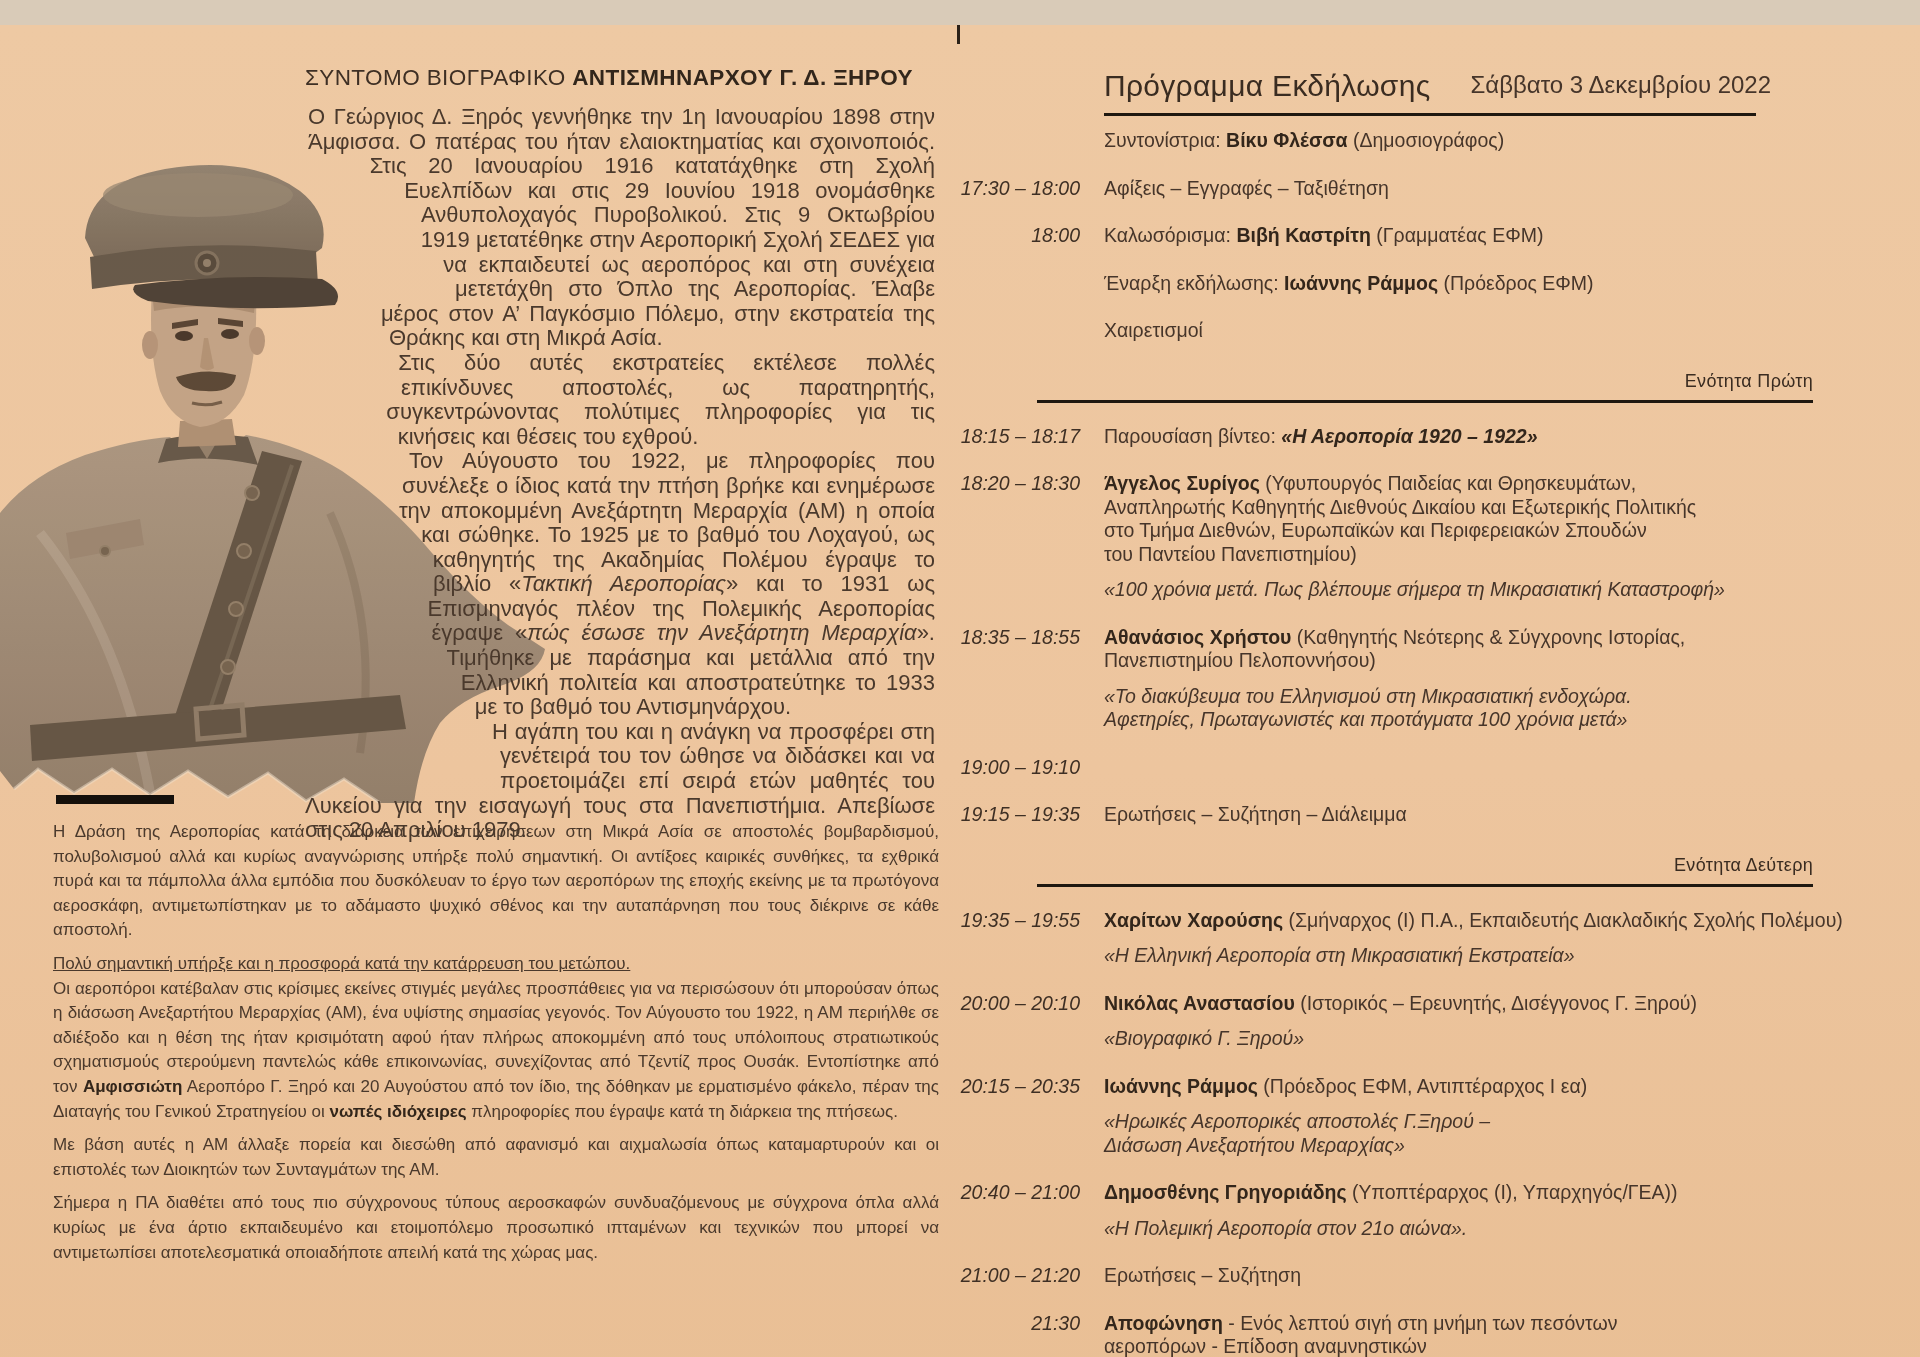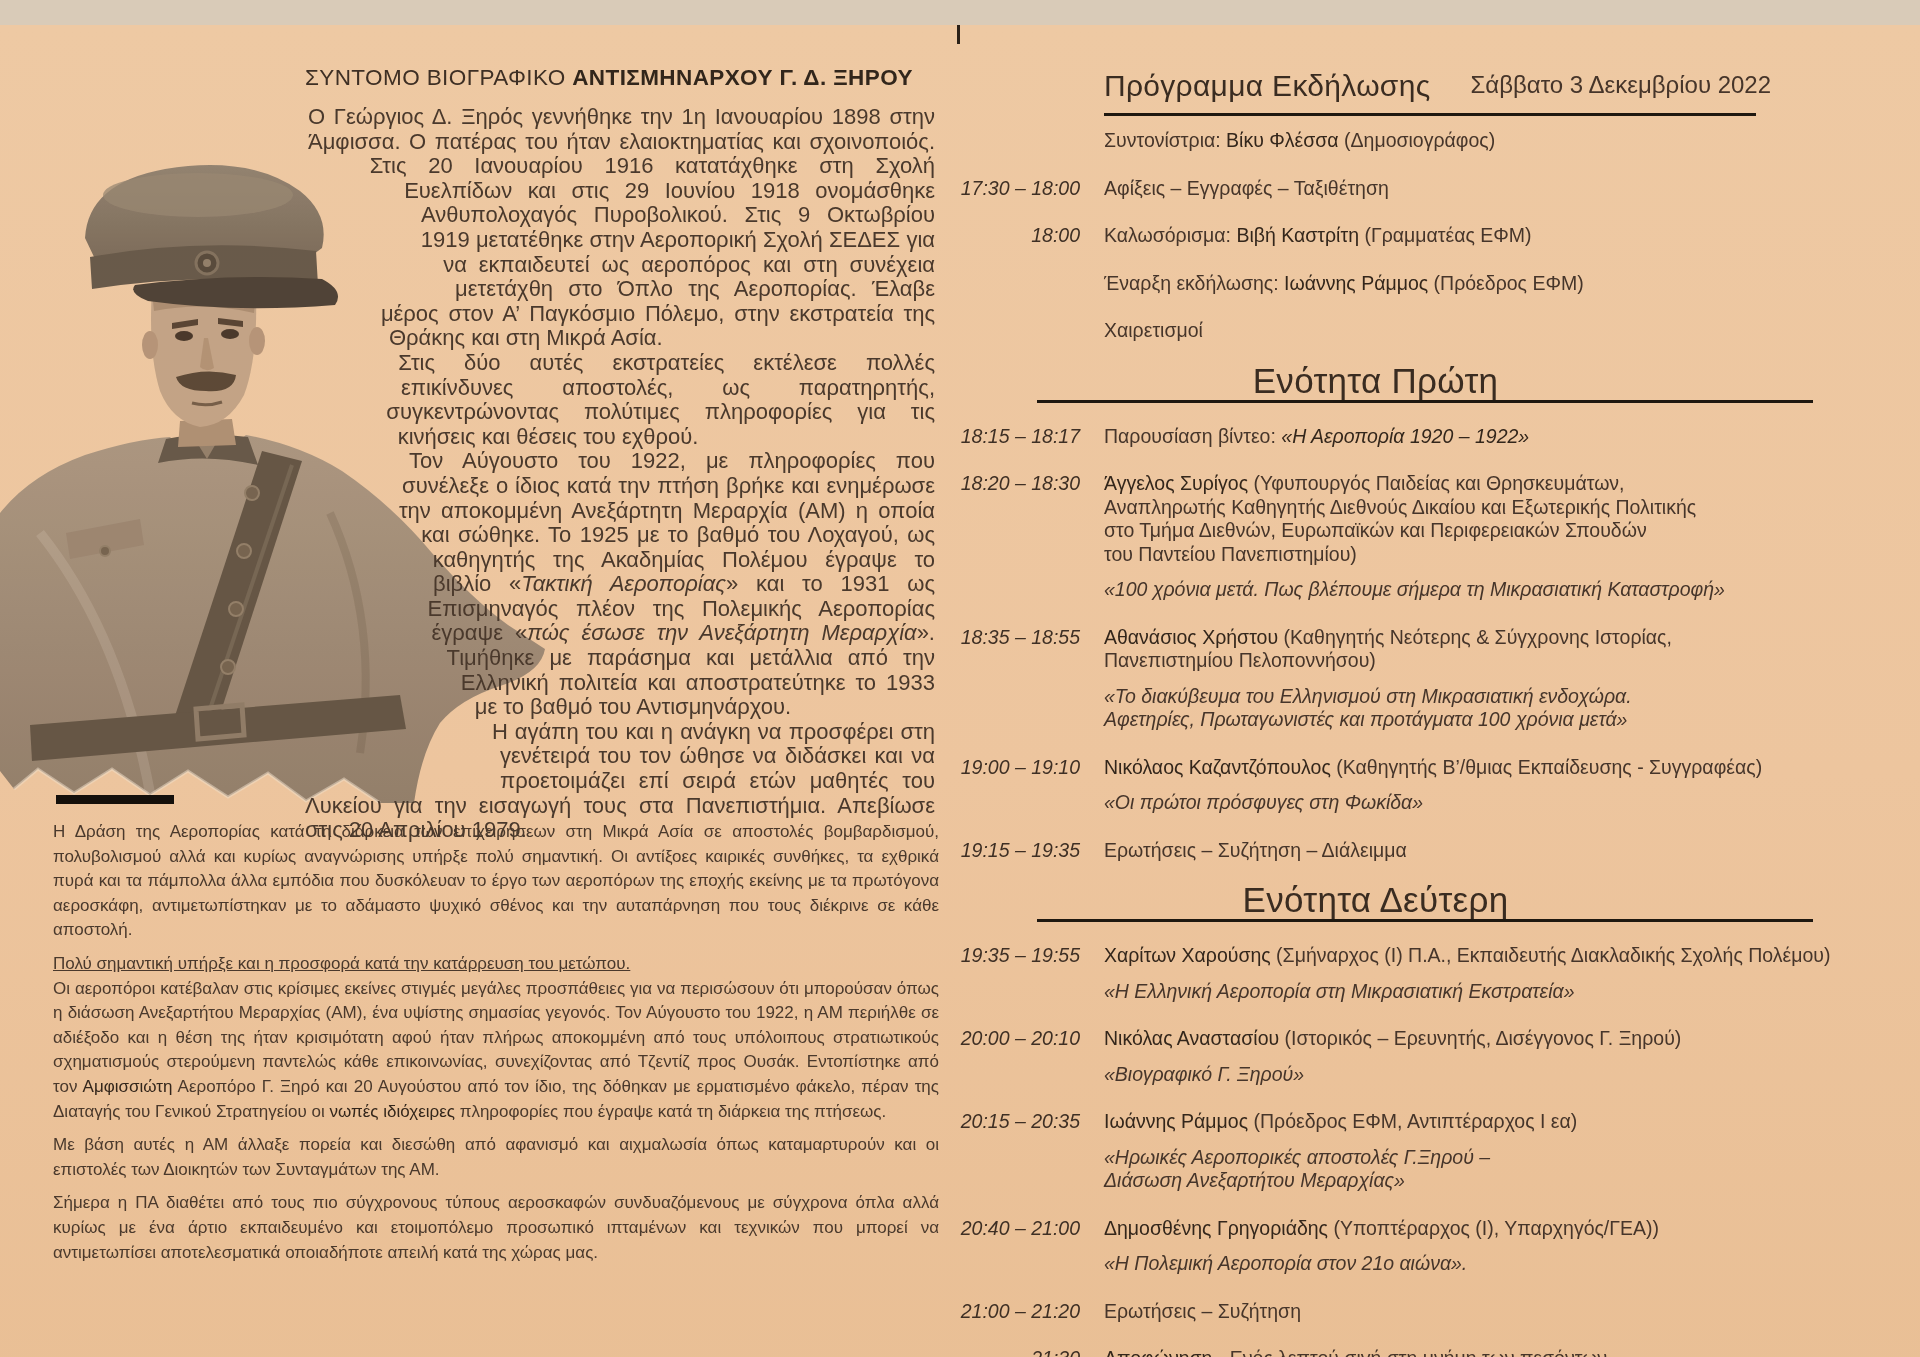--- a/index.html
+++ b/index.html
@@ -42,25 +42,25 @@
   .prog-header{position:absolute;left:1104px;top:44px;width:652px;display:flex;justify-content:space-between;align-items:flex-end;gap:40px;}
   .prog-title{font-size:30px;color:#3a2c21;letter-spacing:.3px;white-space:nowrap;}
   .prog-date{font-size:24px;padding-bottom:4px;white-space:nowrap;}
   .prog-rule{position:absolute;left:1104px;top:88px;width:652px;height:3px;background:#1f1810;}
 
   .flow{position:absolute;left:938px;top:104px;width:875px;}
   .entry{display:grid;grid-template-columns:142px 1fr;column-gap:24px;margin-bottom:24px;font-size:19.5px;line-height:23.5px;}
   .entry .time{font-style:italic;text-align:right;white-space:nowrap;color:#3e2f24;}
   .entry .line{white-space:nowrap;}
   .entry .quote{margin-top:12px;}
-  .b{font-weight:normal;color:#33261b;}
+  .b{font-weight:bold;color:#33261b;}
   .i{font-style:italic;}
 
   .section{margin:2px 0 22px 0;}
-  .section .label{text-align:center;font-size:35px;line-height:28px;color:#3a2c21;letter-spacing:.3px;}
+  .section .label{text-align:right;font-size:18px;line-height:28px;color:#3a2c21;letter-spacing:.3px;}
   .section .rule{height:3px;background:#1f1810;margin-left:99px;margin-top:5px;}
 </style>
 </head>
 <body>
 
 <div class="page">
   <div class="fold-mark top"></div>
   <div class="fold-mark bottom"></div>
 
   <section>
@@ -207,24 +207,20 @@
         </div>
         <div class="entry">
           <div class="time">18:35 – 18:55</div>
           <div class="text">
             <div class="line"><span class="b">Αθανάσιος Χρήστου</span><span> (Καθηγητής Νεότερης &amp; Σύγχρονης Ιστορίας,<br>Πανεπιστημίου Πελοποννήσου)</span></div>
             <div class="quote line"><span class="i">«Το διακύβευμα του Ελληνισμού στη Μικρασιατική ενδοχώρα.<br>Αφετηρίες, Πρωταγωνιστές και προτάγματα 100 χρόνια μετά»</span></div>
           </div>
         </div>
         <div class="entry">
           <div class="time">19:00 – 19:10</div>
-          <div class="text">
-            <div class="line"><span class="b">Νικόλαος Καζαντζόπουλος</span><span> (Καθηγητής Β’/θμιας Εκπαίδευσης - Συγγραφέας)</span></div>
-            <div class="quote line"><span class="i">«Οι πρώτοι πρόσφυγες στη Φωκίδα»</span></div>
-          </div>
         </div>
         <div class="entry">
           <div class="time">19:15 – 19:35</div>
           <div class="text">
             <div class="line"><span>Ερωτήσεις – Συζήτηση – Διάλειμμα</span></div>
           </div>
         </div>
         <div class="section">
           <div class="label">Ενότητα Δεύτερη</div>
           <div class="rule"></div>

